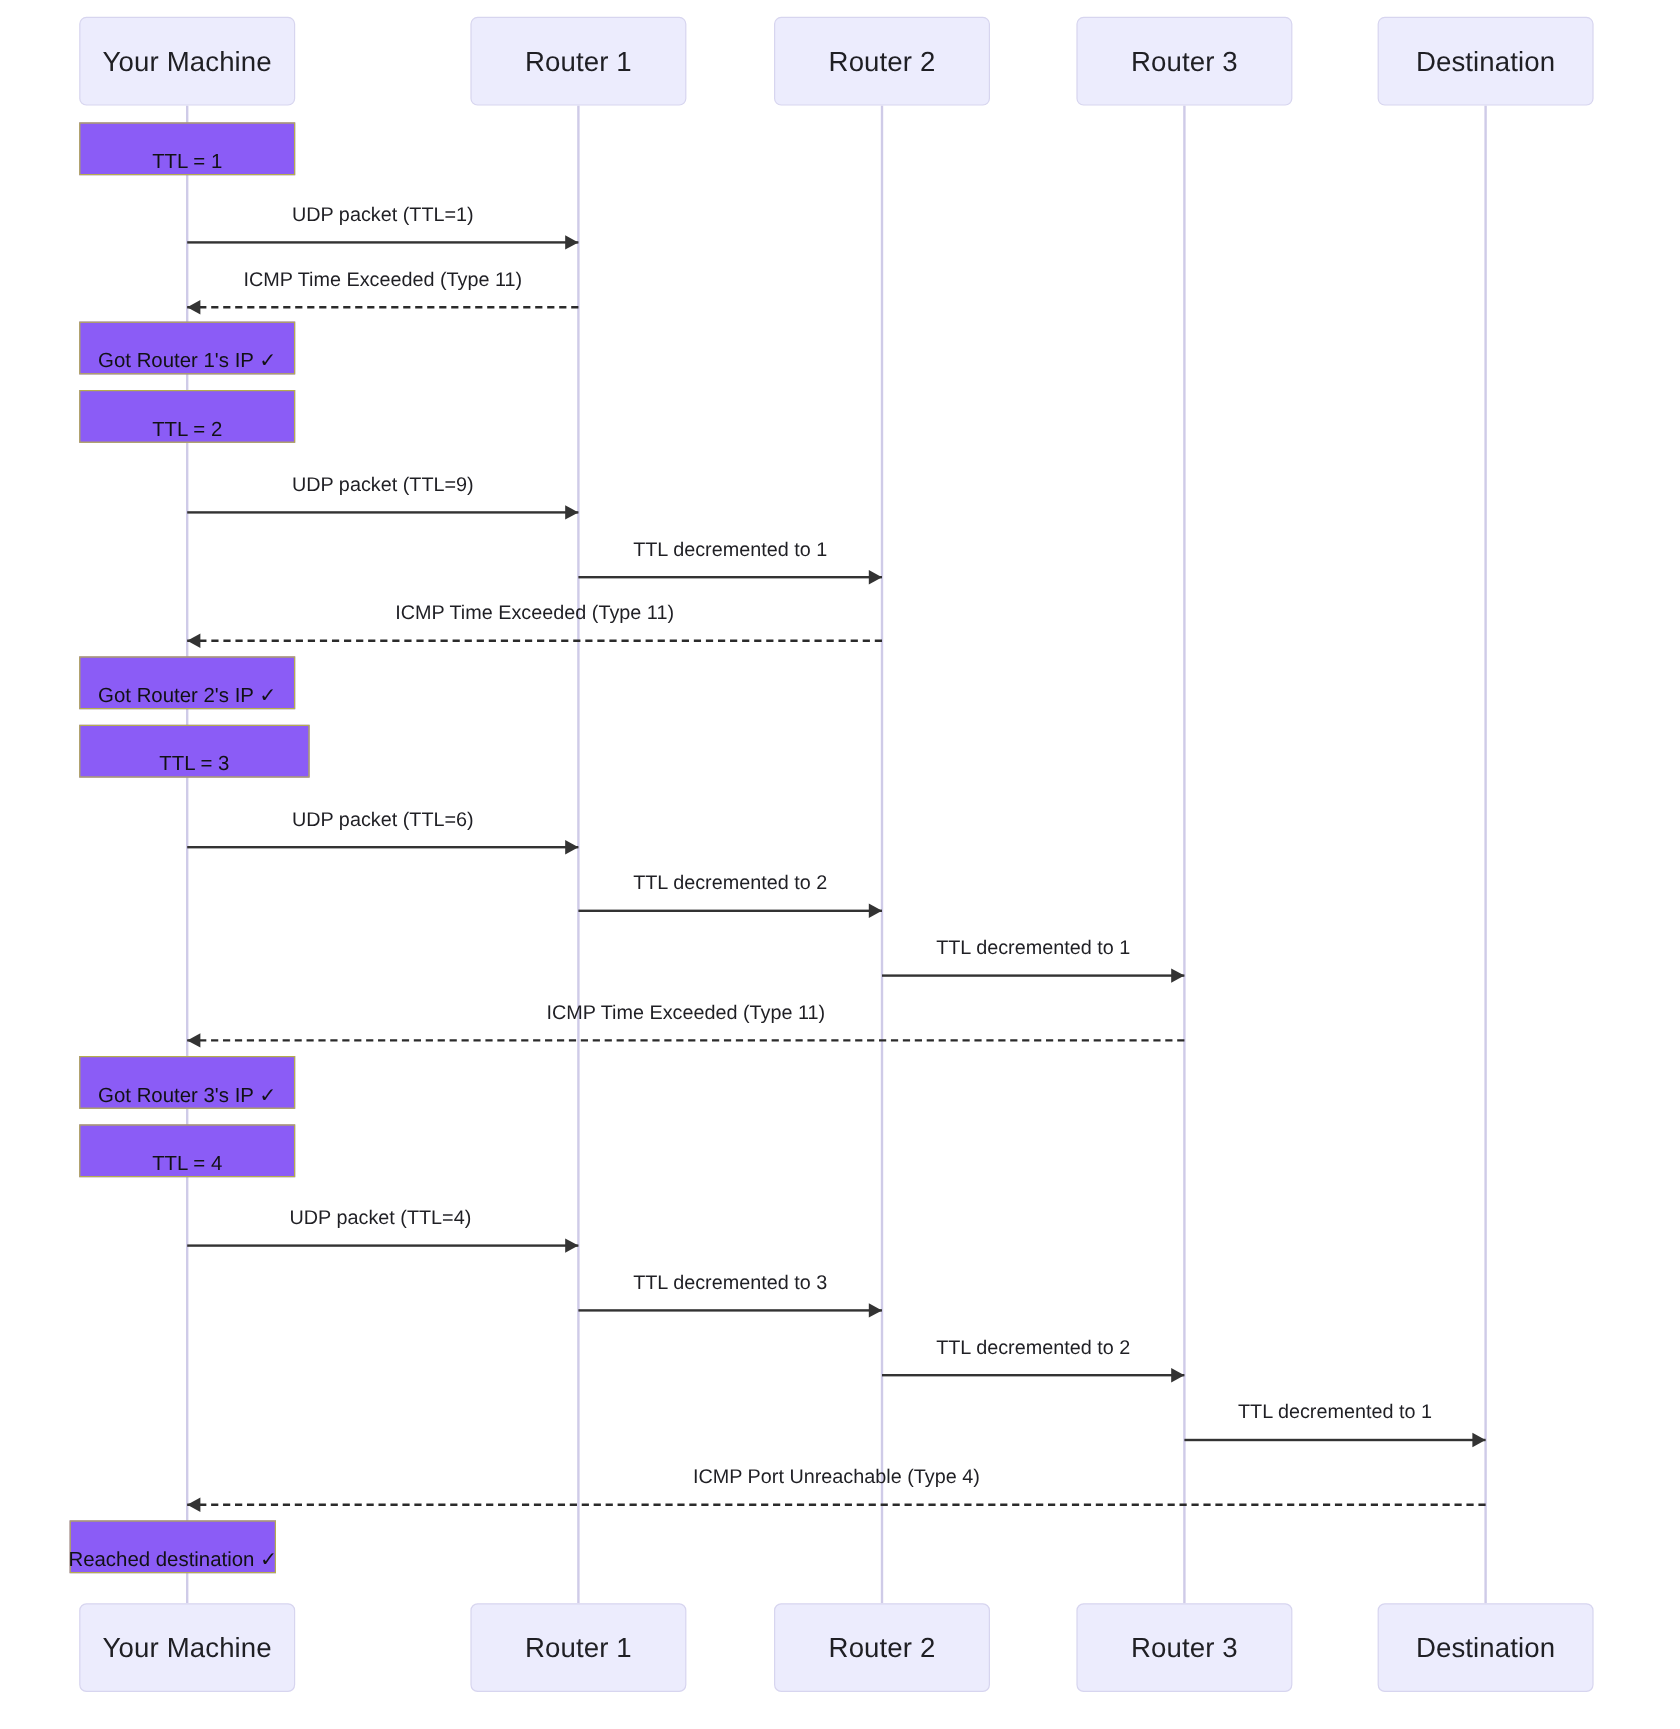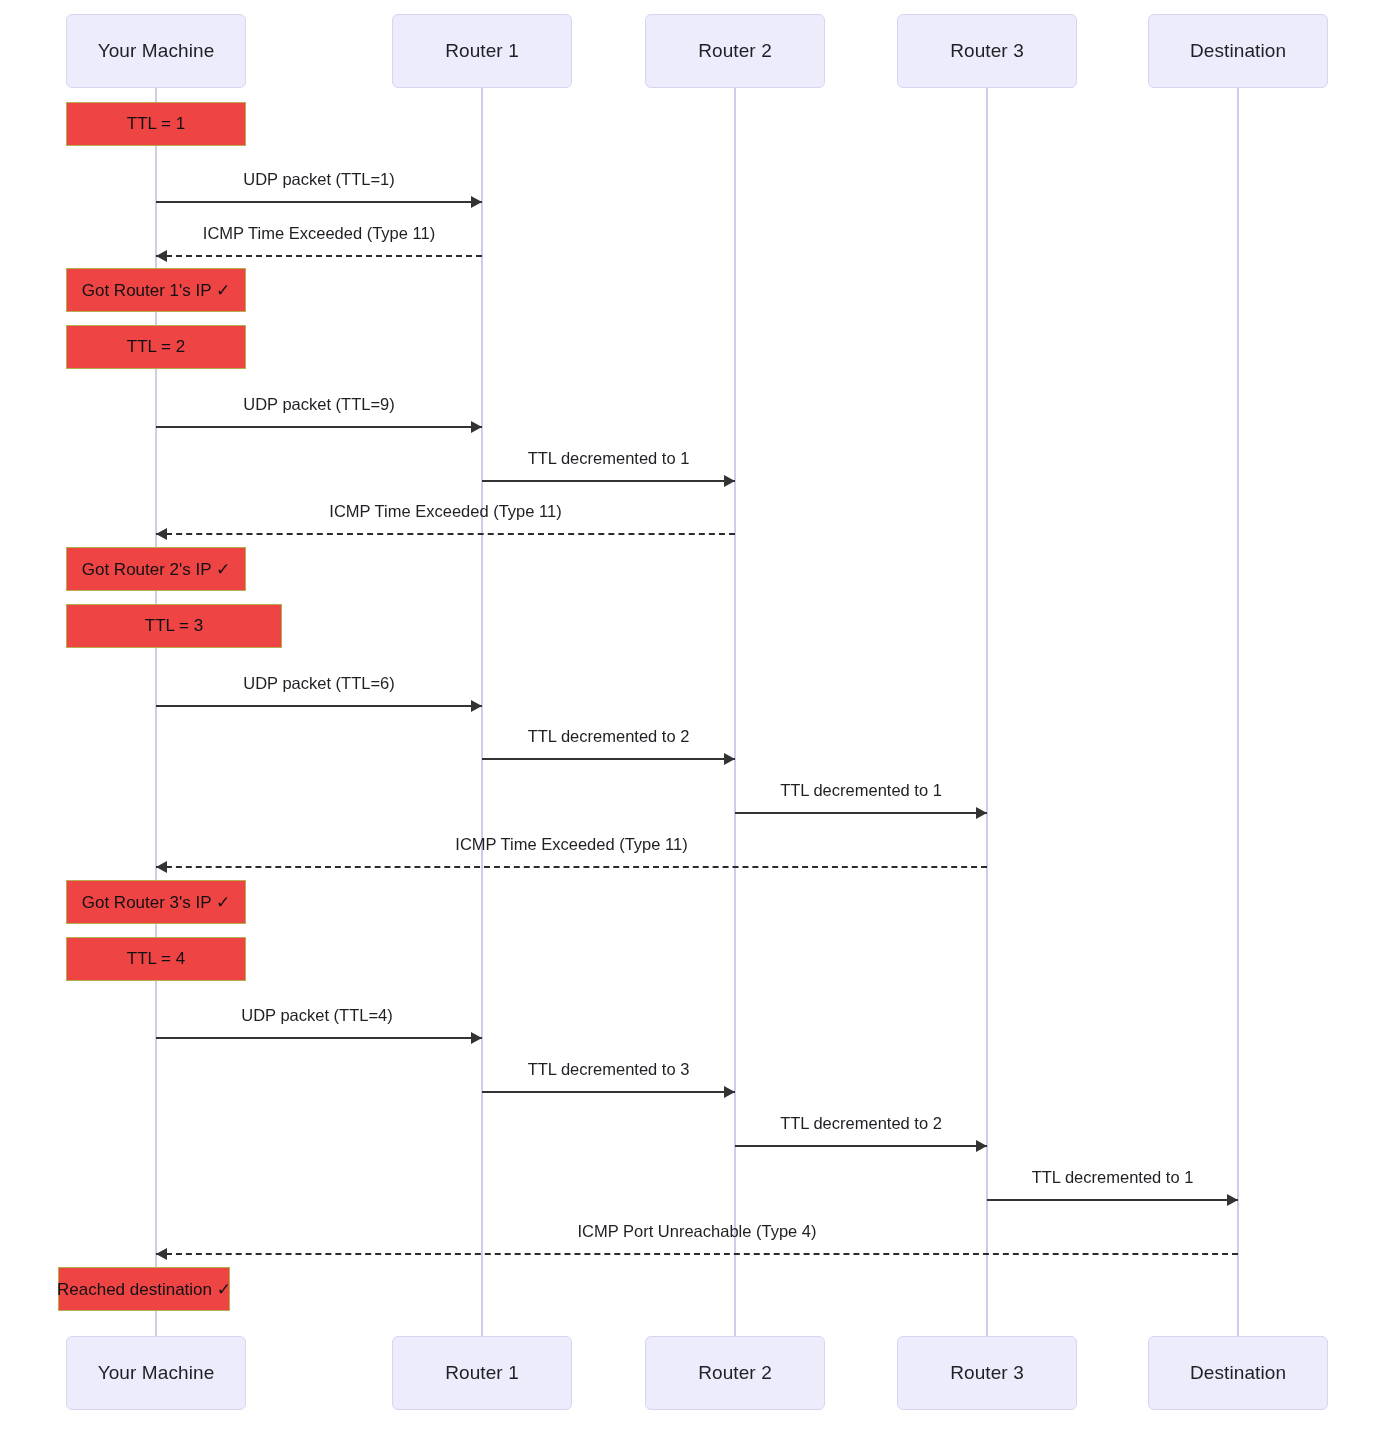--- a/index.html
+++ b/index.html
@@ -31,33 +31,33 @@
     height: 74px;
     background: #ececfd;
     border: 1px solid #d7d5ef;
     border-radius: 6px;
     box-sizing: border-box;
     display: flex;
     align-items: center;
     justify-content: center;
   }
   .participant-label {
-    font-size: 19px;
+    font-size: 23px;
     color: #1f1f24;
     letter-spacing: 0.1px;
     white-space: nowrap;
   }
   .note-box {
     position: absolute;
     height: 44px;
-    background: #ef4444;
+    background: #8b5cf6;
     border: 1px solid #b5ad4e;
     box-sizing: border-box;
     display: flex;
-    align-items: center;
+    align-items: flex-end;
     justify-content: center;
   }
   .note-label {
     font-size: 17px;
     color: #111114;
     white-space: nowrap;
   }
   .msg-label {
     position: absolute;
     font-size: 16.5px;
@@ -134,21 +134,21 @@
     </div>
     <div class="note-box" style="left: 66px; top: 268px; width: 180px;">
       <span class="note-label">Got Router 1's IP ✓</span>
     </div>
     <div class="note-box" style="left: 66px; top: 325px; width: 180px;">
       <span class="note-label">TTL = 2</span>
     </div>
     <div class="note-box" style="left: 66px; top: 547px; width: 180px;">
       <span class="note-label">Got Router 2's IP ✓</span>
     </div>
-    <div class="note-box" style="left: 66px; top: 604px; width: 216px;">
+    <div class="note-box" style="left: 66px; top: 604px; width: 192px;">
       <span class="note-label">TTL = 3</span>
     </div>
     <div class="note-box" style="left: 66px; top: 880px; width: 180px;">
       <span class="note-label">Got Router 3's IP ✓</span>
     </div>
     <div class="note-box" style="left: 66px; top: 937px; width: 180px;">
       <span class="note-label">TTL = 4</span>
     </div>
     <div class="note-box" style="left: 58px; top: 1267px; width: 172px;">
       <span class="note-label">Reached destination ✓</span>

